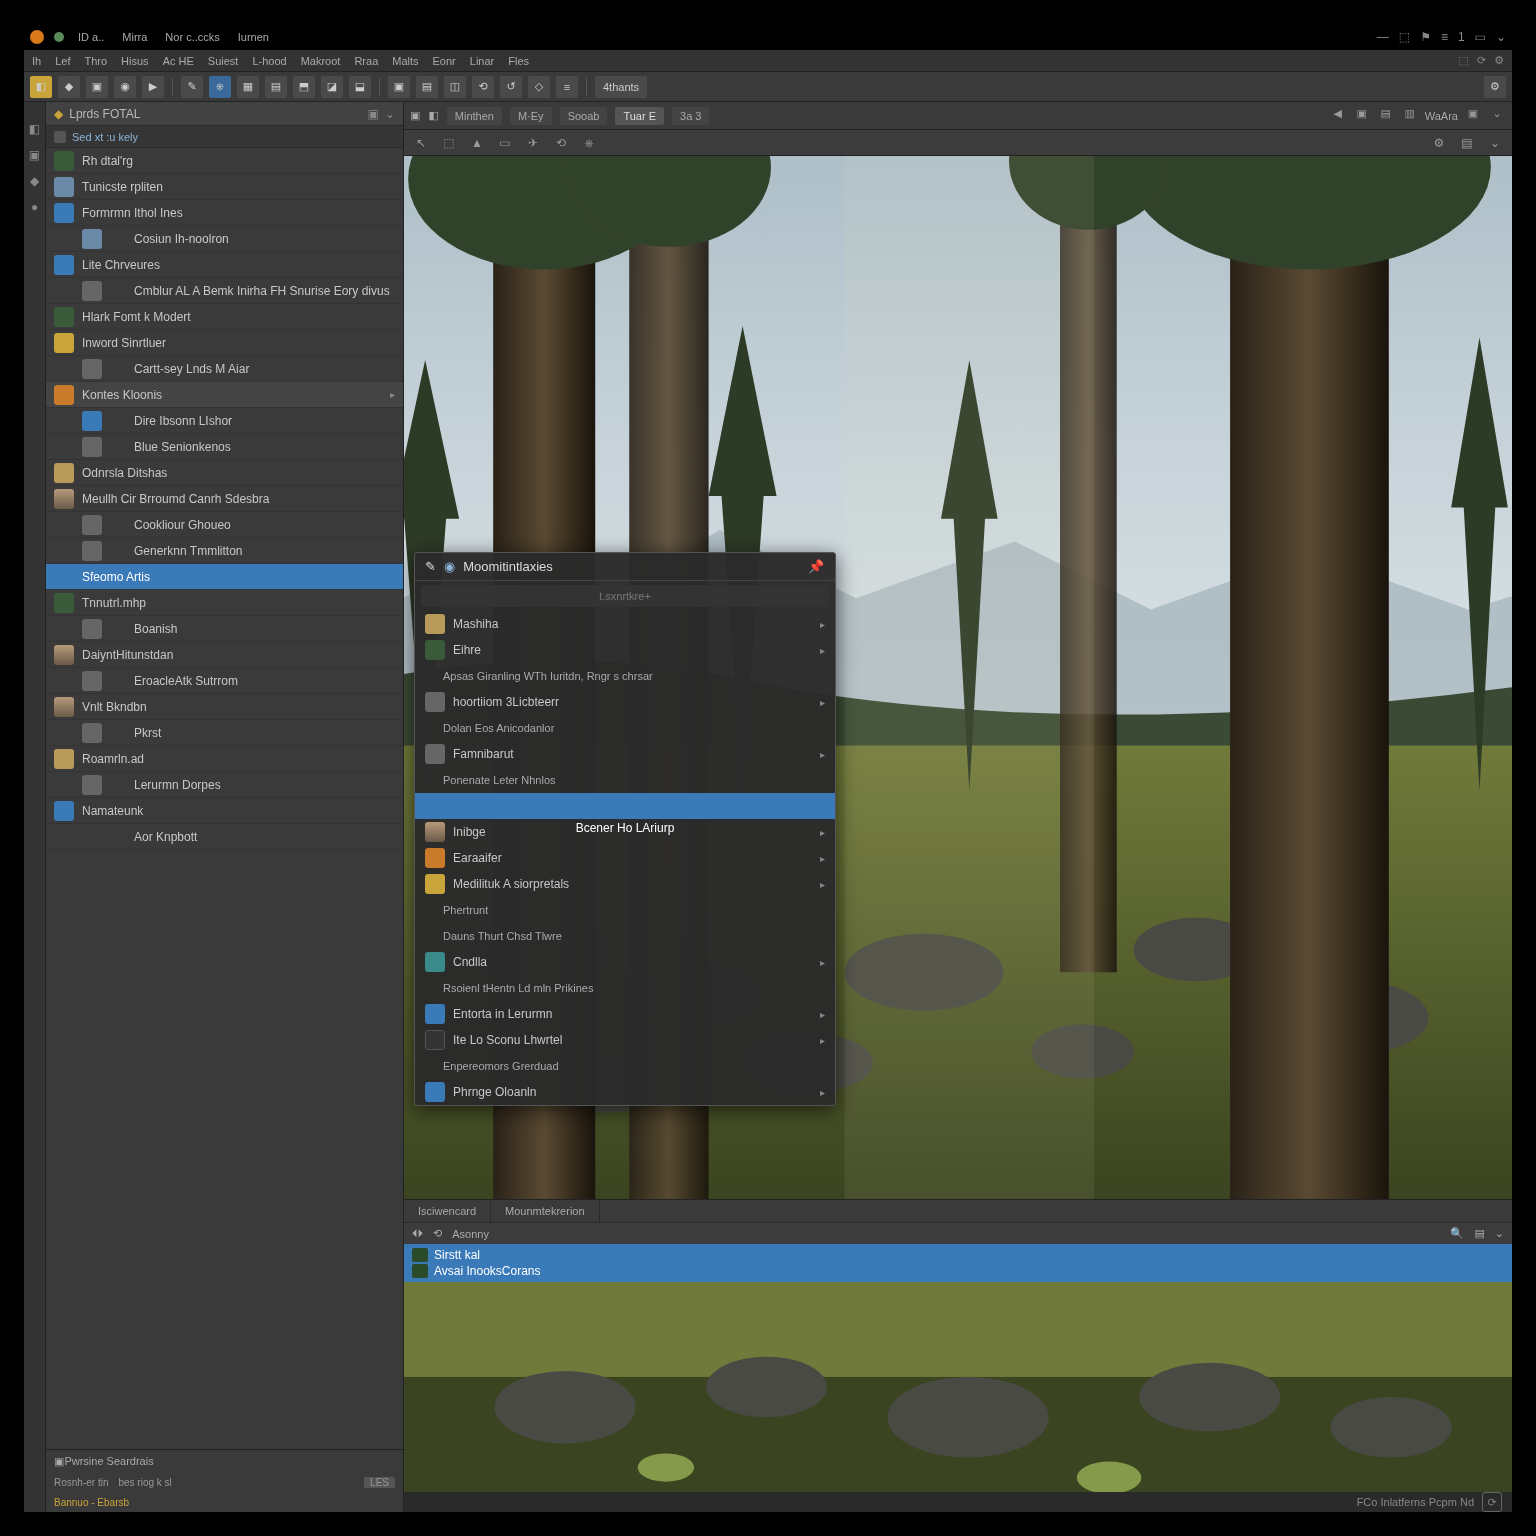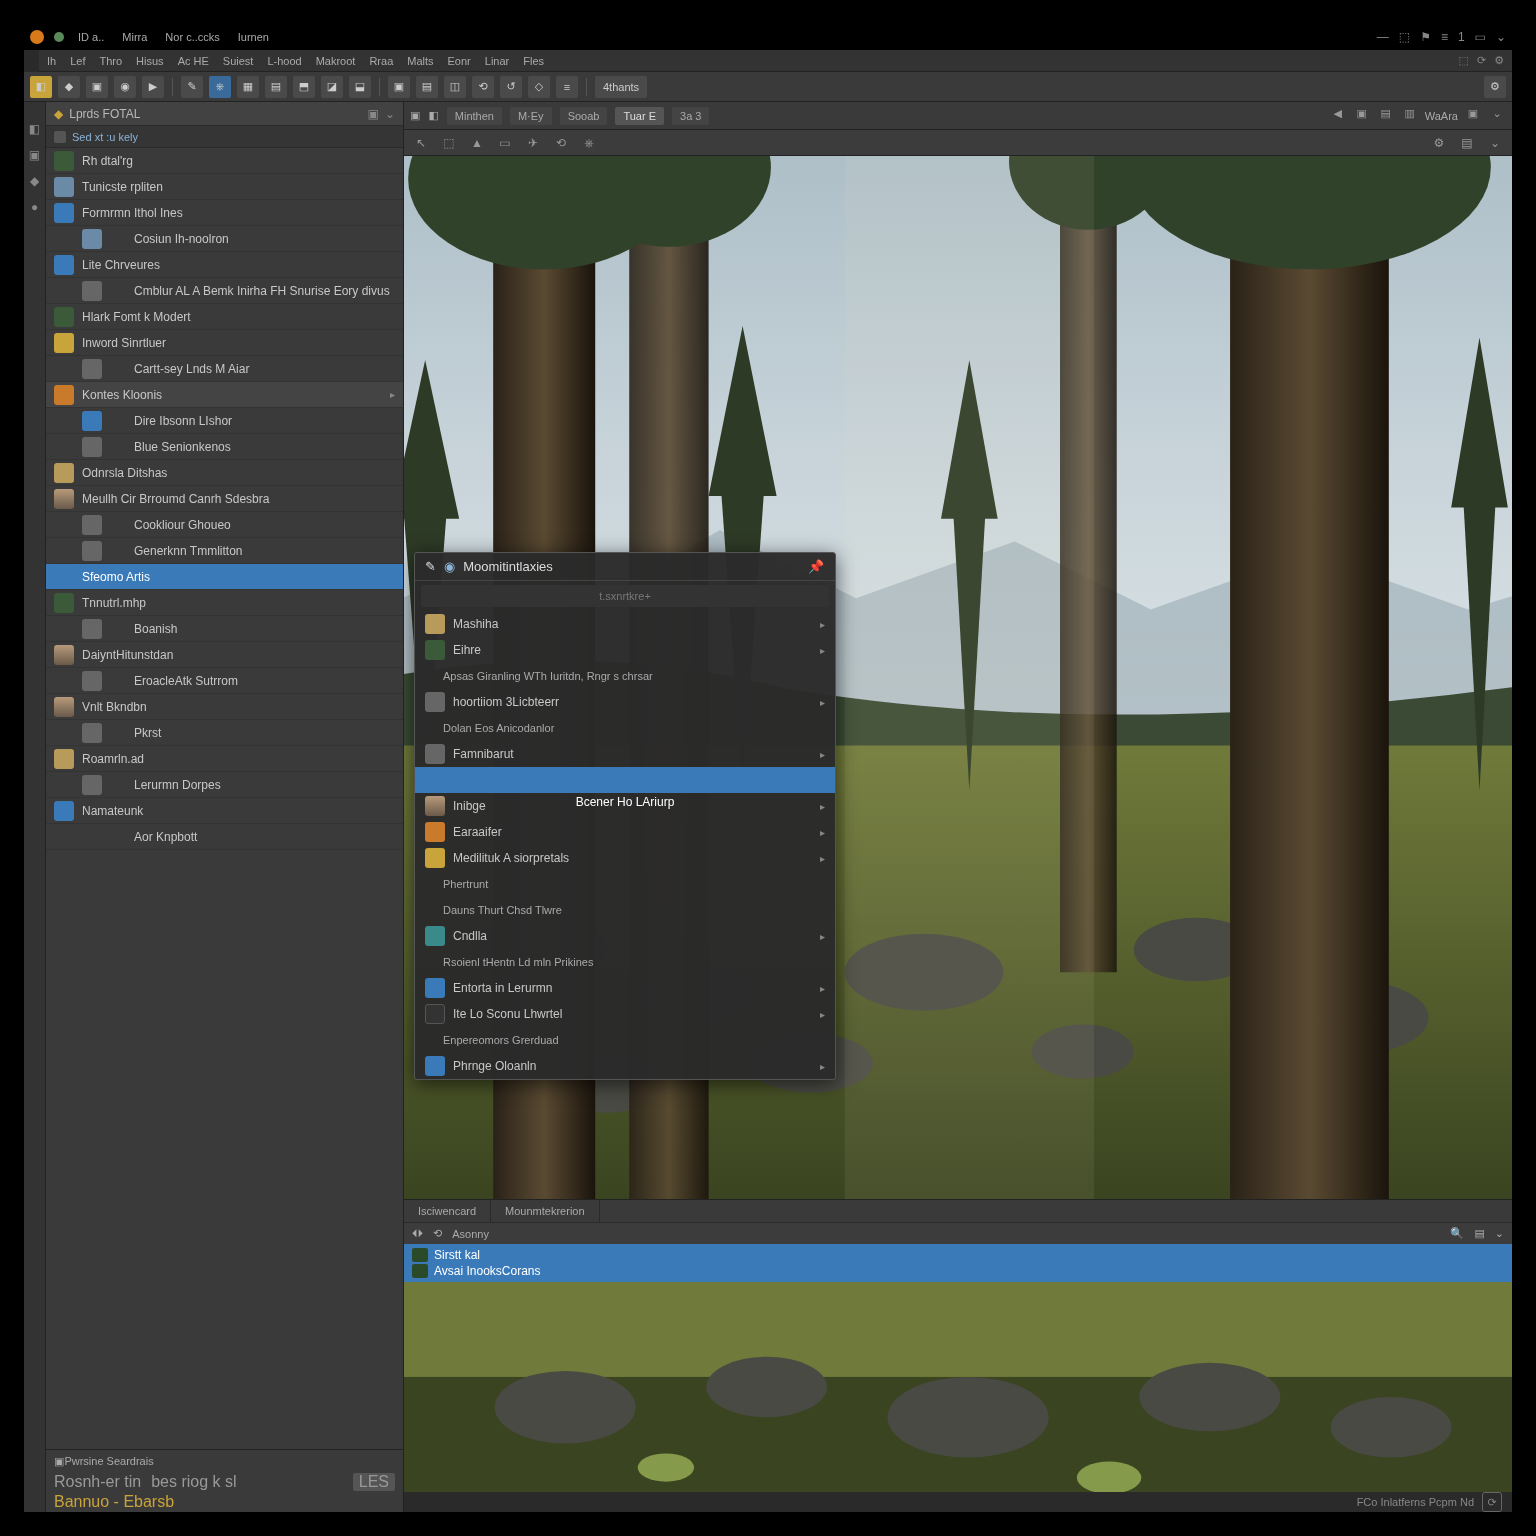--- a/index.html
+++ b/index.html
@@ -6,21 +6,21 @@
 body { width: 1536px; height: 1536px; background: #000; font-family: "Segoe UI", Tahoma, sans-serif; font-size: 13px; color: #b8b8b8; overflow: hidden; }
 .app { position: absolute; left: 24px; top: 24px; right: 24px; bottom: 24px; background: #2a2a2a; display: flex; flex-direction: column; }
 
 .titlebar { height: 26px; background: #000000; display: flex; align-items: center; padding: 0 6px; gap: 10px; }
 .titlebar .dot { width: 14px; height: 14px; border-radius: 50%; }
 .titlebar .dot.o { background: #d97a1a; }
 .titlebar .dot.g { background: #5a8a5a; }
 .titlebar .tlabel { font-size: 11px; color: #aaa; padding: 0 4px; }
 .titlebar .right { margin-left: auto; display: flex; gap: 10px; color: #888; }
 .titlebar .right span { font-size: 12px; }
-.menubar { height: 22px; background: #333; display: flex; align-items: center; gap: 14px; padding: 0 8px; font-size: 11px; color: #aaa; border-bottom: 1px solid #222; margin-left: 15px; }
+.menubar { height: 22px; background: #333; display: flex; align-items: center; gap: 14px; padding: 0 8px; font-size: 11px; color: #aaa; border-bottom: 1px solid #222; }
 .menubar .mright { margin-left: auto; display: flex; gap: 8px; color: #888; }
 .toolbar { height: 30px; background: #3a3a3a; display: flex; align-items: center; gap: 6px; padding: 0 6px; border-bottom: 1px solid #222; }
 .toolbar .tb { width: 22px; height: 22px; background: #4a4a4a; border-radius: 2px; display: flex; align-items: center; justify-content: center; font-size: 11px; color: #ccc; }
 .toolbar .tb.y { background: #c9a43a; }
 .toolbar .tb.b { background: #3a6a9a; }
 .toolbar .sep { width: 1px; height: 18px; background: #555; margin: 0 2px; }
 .toolbar .tbspacer { flex: 1; }
 
 .main { flex: 1; display: flex; min-height: 0; }
 .leftcol { width: 22px; background: #333; border-right: 1px solid #222; display: flex; flex-direction: column; align-items: center; gap: 12px; padding-top: 20px; }
@@ -33,21 +33,21 @@
 .sp-sub .box { width: 12px; height: 12px; background: #555; margin-right: 6px; border-radius: 2px; }
 .sp-list { flex: 1; overflow: hidden; }
 .li { height: 26px; display: flex; align-items: center; padding: 0 8px; gap: 8px; border-bottom: 1px solid #333; font-size: 12px; color: #c8c8c8; }
 .li .ico { width: 20px; height: 20px; border-radius: 3px; flex-shrink: 0; display: flex; align-items: center; justify-content: center; font-size: 10px; color: #222; }
 .li .arrow { margin-left: auto; color: #888; font-size: 10px; }
 .li.sub { padding-left: 36px; gap: 32px; }
 .li.sel { background: #3a7ab8; color: #fff; }
 .li.header { background: #444; font-weight: 500; }
 .sp-foot { border-top: 1px solid #222; }
 .sp-foot .fh { height: 22px; background: #3a3a3a; display: flex; align-items: center; padding: 0 8px; font-size: 11px; color: #aaa; }
-.sp-foot .fr { height: 20px; display: flex; align-items: center; padding: 0 8px; font-size: 16px; color: #999; gap: 10px; }
+.sp-foot .fr { height: 20px; display: flex; align-items: center; padding: 0 8px; font-size: 10px; color: #999; gap: 10px; }
 .sp-foot .fr .num { margin-left: auto; background: #555; padding: 0 6px; border-radius: 2px; }
 
 .center { flex: 1; display: flex; flex-direction: column; min-width: 0; background: #333; }
 .vtabs { height: 28px; background: #3a3a3a; display: flex; align-items: center; gap: 8px; padding: 0 6px; border-bottom: 1px solid #222; font-size: 11px; color: #aaa; }
 .vtabs .tab { padding: 3px 8px; background: #444; border-radius: 2px; }
 .vtabs .tab.act { background: #555; color: #ddd; }
 .vtabs .vright { margin-left: auto; display: flex; gap: 6px; align-items: center; }
 .vtabs .vright .vi { width: 18px; height: 18px; color: #999; text-align: center; }
 .vtool { height: 26px; background: #3c3c3c; display: flex; align-items: center; gap: 10px; padding: 0 8px; border-bottom: 1px solid #222; }
 .vtool .vt { width: 18px; height: 18px; color: #999; display: flex; align-items: center; justify-content: center; font-size: 12px; }
@@ -442,20 +442,23 @@
                 <span class="arrow">▸</span>
               </div>
               <div class="pli sub">
                 <span>Dolan Eos Anicodanlor</span>
               </div>
               <div class="pli">
                 <span class="ico c-grey"></span>
                 <span>Famnibarut</span>
                 <span class="arrow">▸</span>
               </div>
+              <div class="pli sub">
+                <span>Ponenate Leter Nhnlos</span>
+              </div>
               <div class="pli sel">
                 <span class="ico c-blue"></span>
                 <span>Bcener  Ho LAriurp</span>
               </div>
               <div class="pli">
                 <span class="ico c-portrait"></span>
                 <span>Inibge</span>
                 <span class="arrow">▸</span>
               </div>
               <div class="pli">

